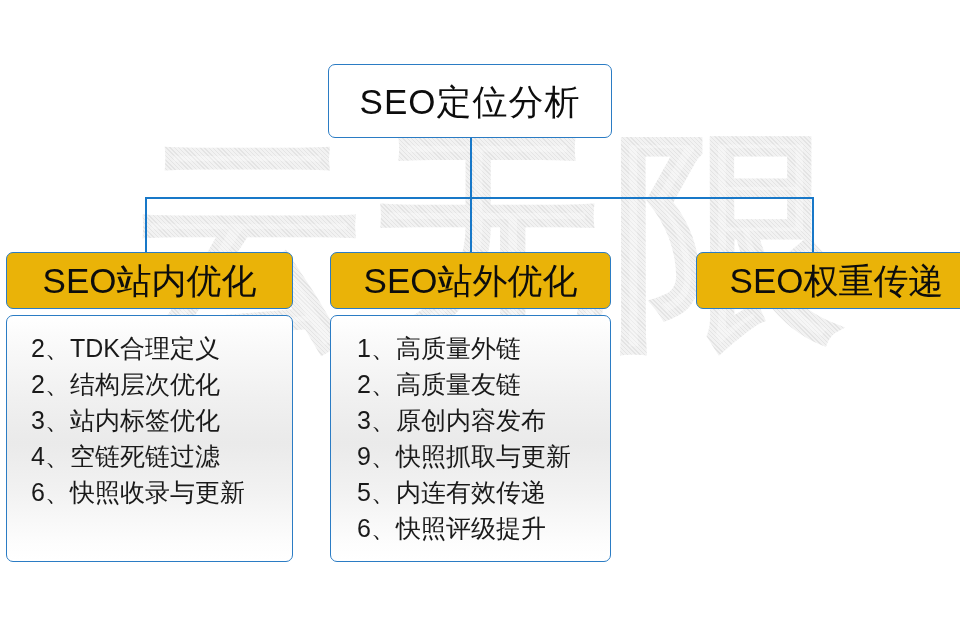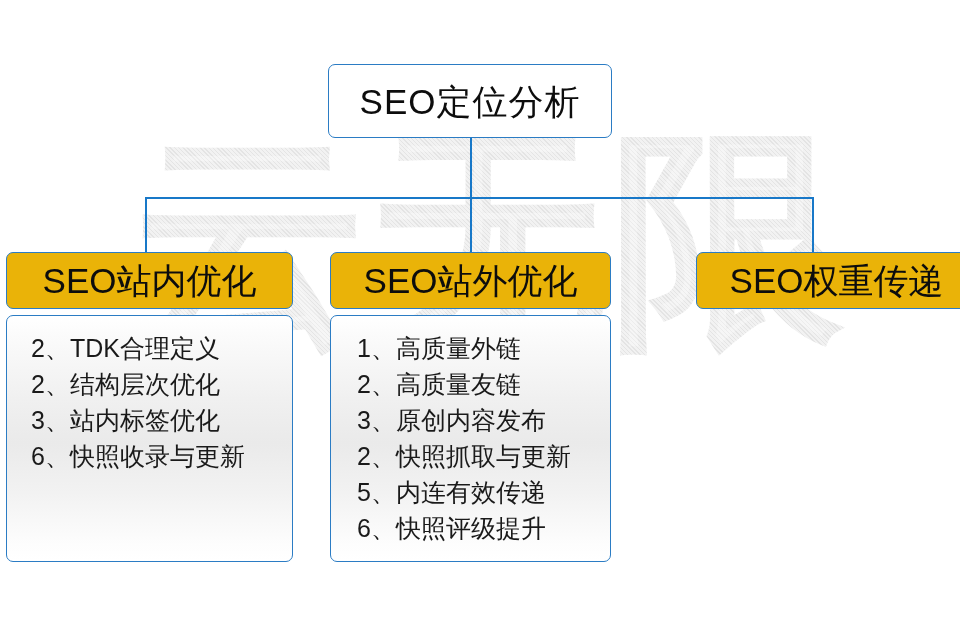--- a/index.html
+++ b/index.html
@@ -128,35 +128,36 @@
 
   <div class="column" id="col-1">
     <div class="col-head">
       <span class="head-title">SEO站内优化</span>
     </div>
     <div class="col-body">
       <ol>
         <li>2、TDK合理定义</li>
         <li>2、结构层次优化</li>
         <li>3、站内标签优化</li>
+        <li>4、空链死链过滤</li>
         <li>6、快照收录与更新</li>
       </ol>
     </div>
   </div>
 
   <div class="column" id="col-2">
     <div class="col-head">
       <span class="head-title">SEO站外优化</span>
     </div>
     <div class="col-body">
       <ol>
         <li>1、高质量外链</li>
         <li>2、高质量友链</li>
         <li>3、原创内容发布</li>
-        <li>2、快照抓取与更新</li>
+        <li>9、快照抓取与更新</li>
         <li>5、内连有效传递</li>
         <li>6、快照评级提升</li>
       </ol>
     </div>
   </div>
 
   <div class="column" id="col-3">
     <div class="col-head">
       <span class="head-title">SEO权重传递</span>
     </div>

